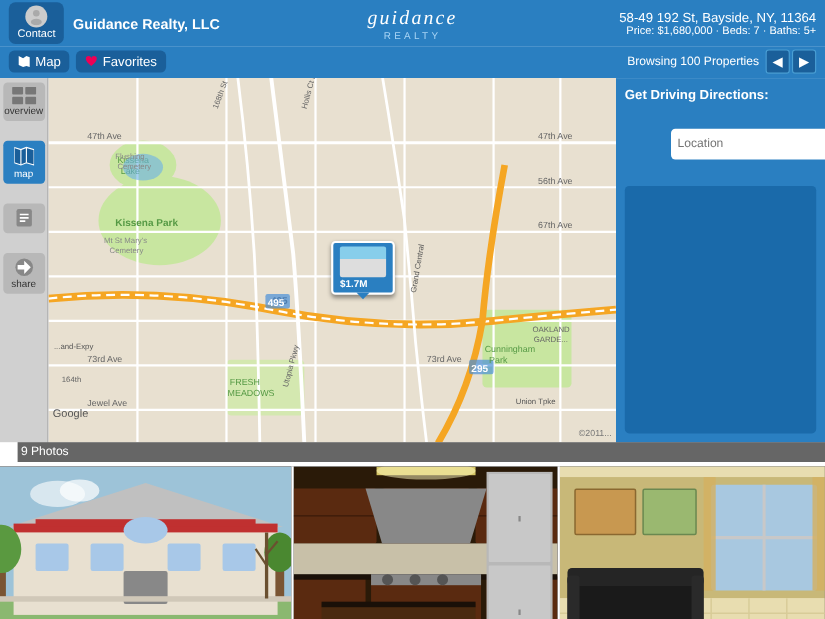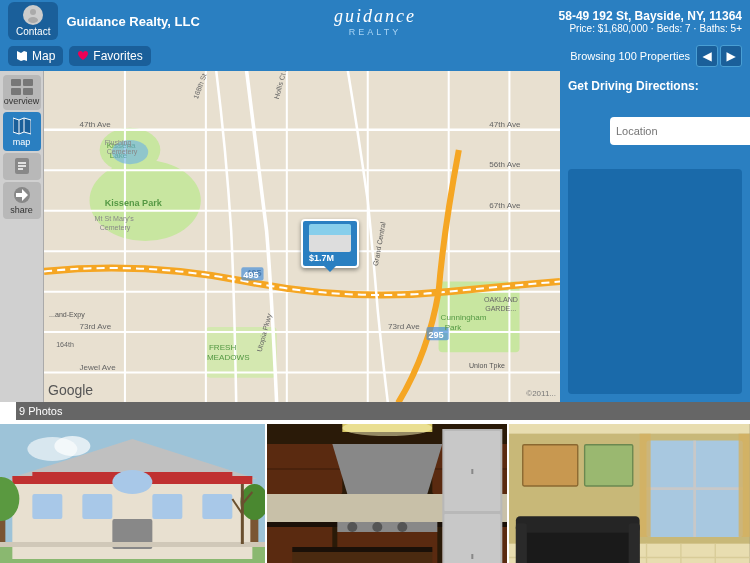--- a/index.html
+++ b/index.html
@@ -59,21 +59,21 @@
       font-size: 9px;
       letter-spacing: 3px;
       text-transform: uppercase;
     }
 
     #property-info {
       margin-left: auto;
       text-align: right;
       color: #fff;
     }
-    #property-address { font-size: 12px; font-weight: bold; }
+    #property-address { font-size: 12px; font-weight: normal; }
     #property-details { font-size: 10px; }
 
     #nav-row {
       display: flex;
       align-items: center;
       background: #2a7fc1;
       padding: 3px 8px 4px;
       gap: 6px;
     }
     #map-btn, #favorites-btn {
@@ -108,21 +108,21 @@
     }
 
     
     #sidebar {
       width: 44px;
       background: #d0d0d0;
       display: flex;
       flex-direction: column;
       align-items: center;
       padding-top: 4px;
-      gap: 2px;
+      gap: 18px;
       border-right: 1px solid #aaa;
     }
     .sidebar-item {
       display: flex;
       flex-direction: column;
       align-items: center;
       width: 38px;
       background: #b8b8b8;
       border-radius: 4px;
       padding: 4px 2px;
@@ -254,23 +254,23 @@
     }
     #marker-price {
       font-size: 9px;
       color: #fff;
       margin-top: 1px;
     }
 
     
     #google-watermark {
       position: absolute;
-      bottom: 4px;
+      bottom: 20px;
       left: 4px;
-      font-size: 14px;
+      font-size: 10px;
       color: #555;
     }
     #map-copyright {
       position: absolute;
       bottom: 4px;
       right: 4px;
       font-size: 8px;
       color: #777;
     }
   </style>

